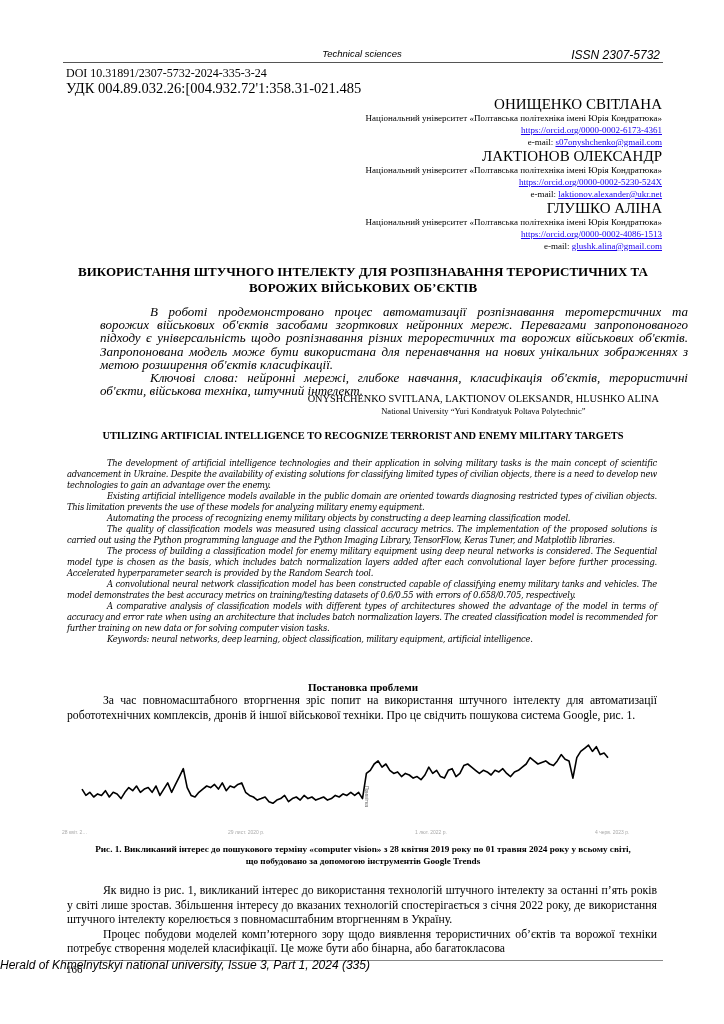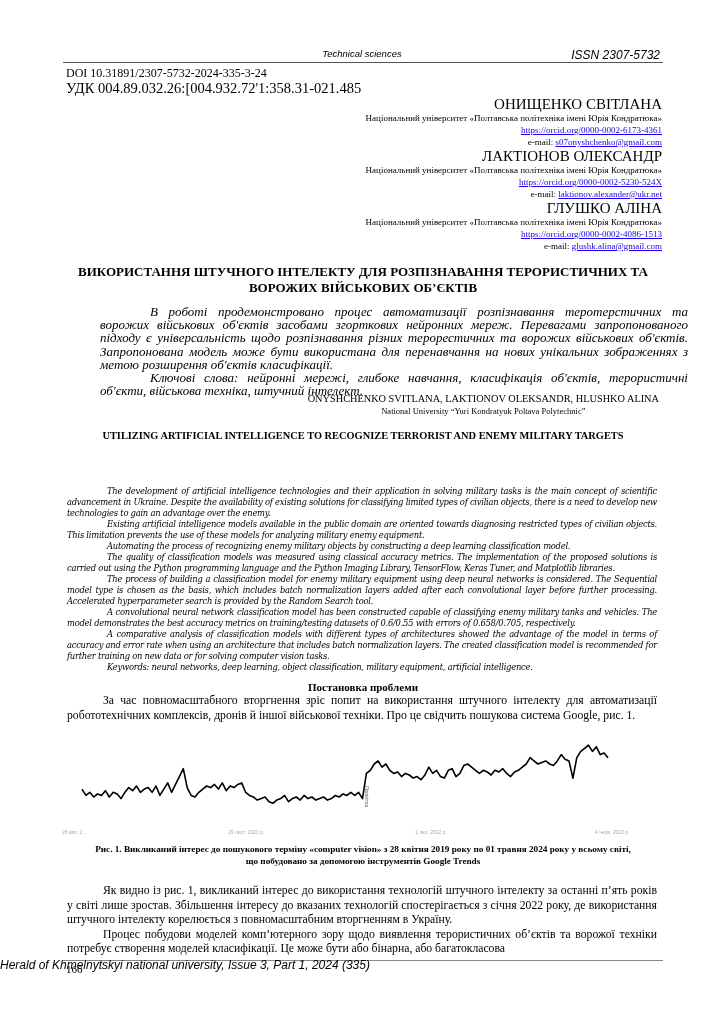--- a/index.html
+++ b/index.html
@@ -13,21 +13,21 @@
   .authors { right: 62px; top: 96px; text-align: right; width: 420px; }
   .author-name { font-size: 15px; line-height: 16px; }
   .aff { font-size: 9px; line-height: 12px; }
   .link { color: #1a00ee; text-decoration: underline; }
   .title-ua { left: 63px; width: 600px; top: 264px; text-align: center; font-weight: bold; font-size: 13px; line-height: 16px; }
   .abstract-ua { left: 68px; width: 588px; top: 305px; font-style: italic; font-size: 13px; line-height: 13.2px; text-align: justify; font-family: "Liberation Serif", serif; margin-left: 32px; }
   .abstract-ua p { margin: 0; text-indent: 50px; }
   .en-authors { right: 65px; top: 392px; text-align: center; font-size: 10.3px; line-height: 13px; margin-left: 8px; }
   .en-authors .aff2 { font-size: 8.5px; }
   .title-en { left: 63px; width: 600px; top: 430px; text-align: center; font-weight: bold; font-size: 10.4px; }
-  .abstract-en { left: 67px; width: 590px; top: 458px; font-style: italic; font-size: 8.4px; line-height: 11px; text-align: justify; font-family: "DejaVu Serif", serif; letter-spacing: -0.25px; margin-top: 28px; }
+  .abstract-en { left: 67px; width: 590px; top: 458px; font-style: italic; font-size: 8.4px; line-height: 11px; text-align: justify; font-family: "DejaVu Serif", serif; letter-spacing: -0.25px; }
   .abstract-en p { margin: 0; text-indent: 40px; }
   .section-title { left: 63px; width: 600px; top: 681px; text-align: center; font-weight: bold; font-size: 11px; }
   .body1 { left: 67px; width: 590px; top: 694px; font-size: 11.7px; line-height: 14.6px; text-align: justify; }
   .body1 p { margin: 0; text-indent: 36px; }
   .chart { left: 60px; top: 738px; width: 600px; height: 102px; }
   .ticks { left: 60px; top: 829px; width: 600px; height: 12px; font-size: 5px; color: #aaa; font-family: "Liberation Sans", sans-serif; }
   .ticks span { position: absolute; top: 0; white-space: nowrap; }
   .caption { left: 63px; width: 600px; top: 843px; text-align: center; font-weight: bold; font-size: 9.2px; line-height: 12px; }
   .body2 { left: 67px; width: 590px; top: 884px; font-size: 11.7px; line-height: 14.6px; text-align: justify; }
   .body2 p { margin: 0; text-indent: 36px; }

